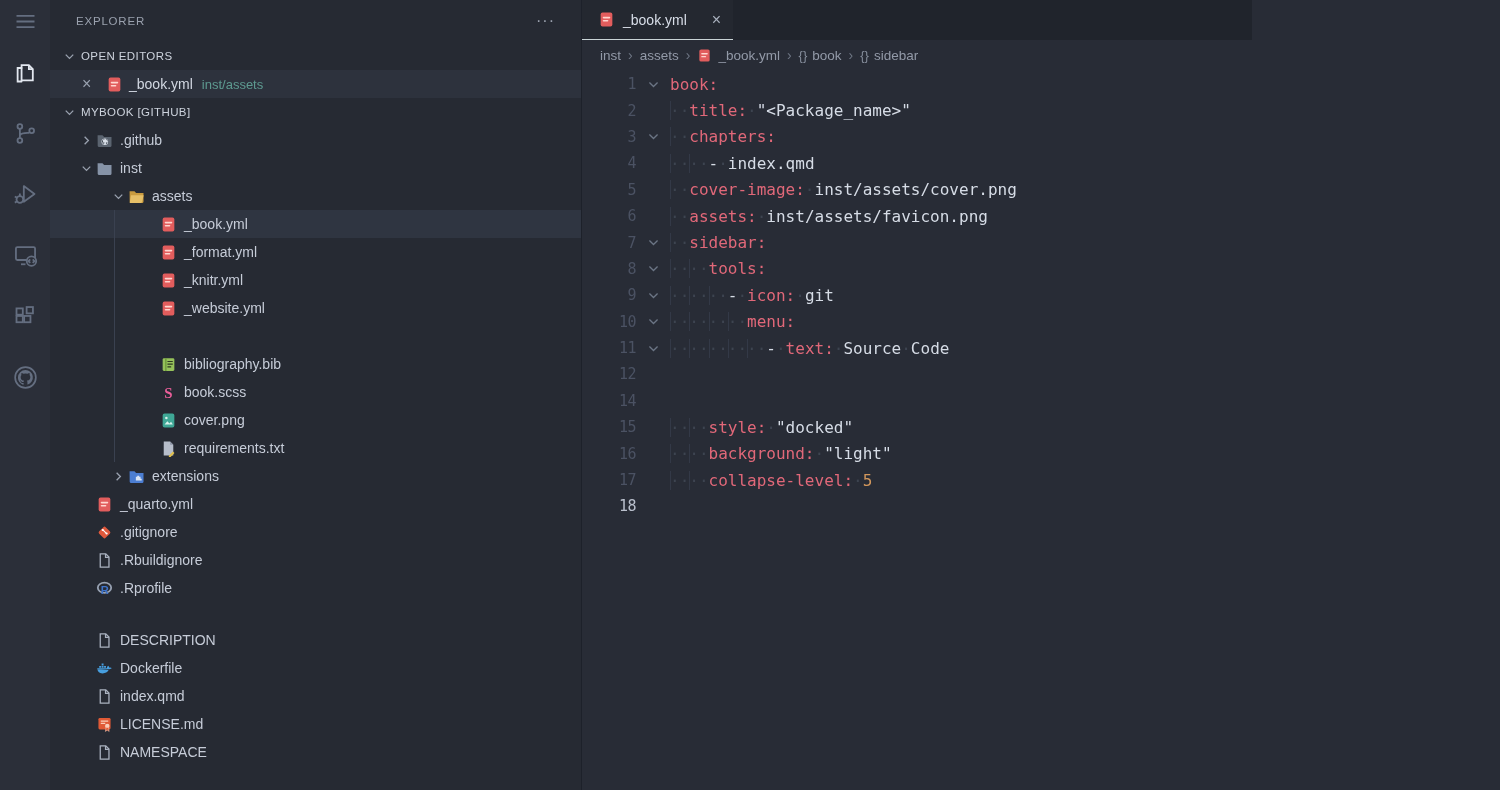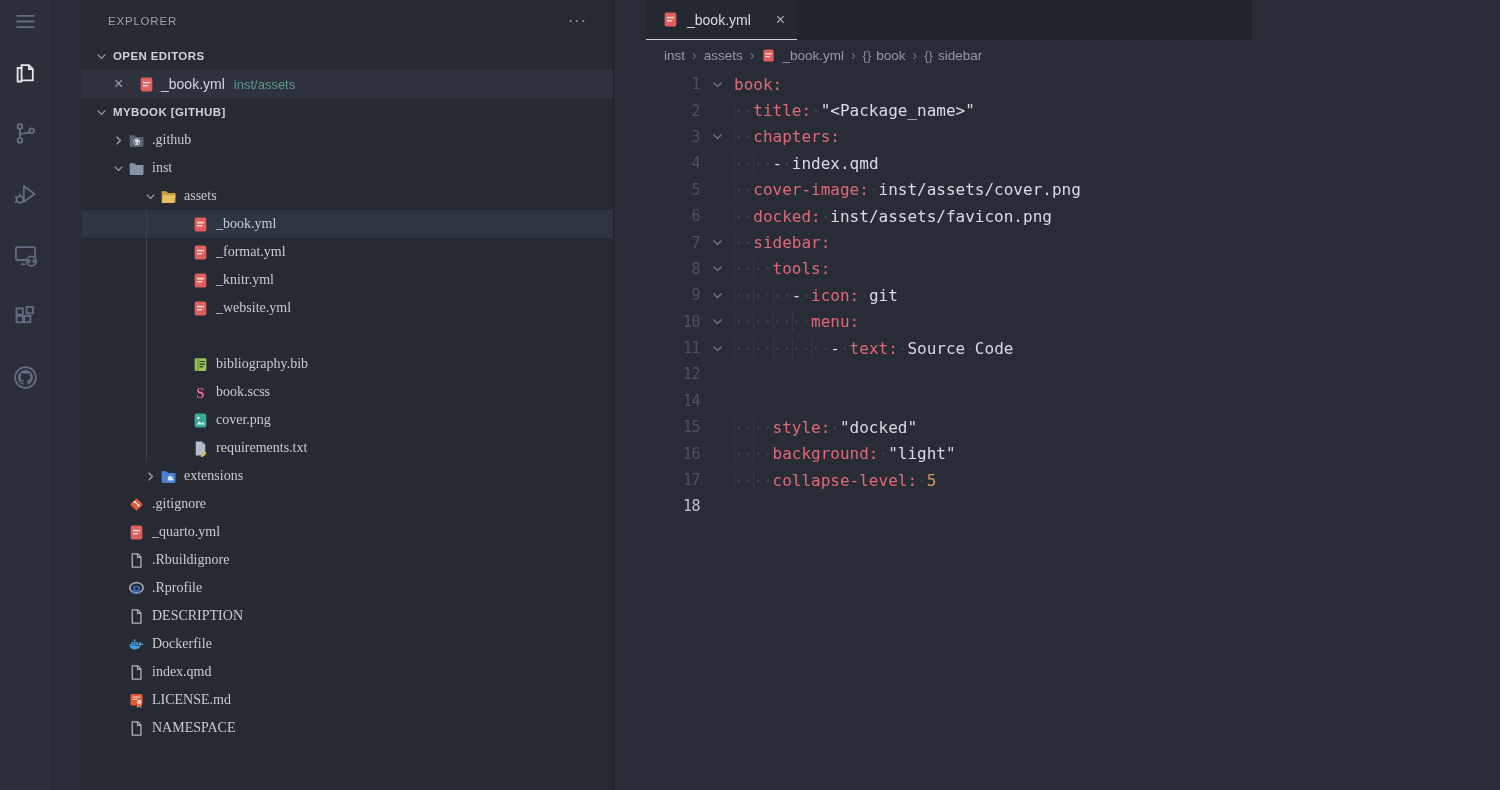--- a/index.html
+++ b/index.html
@@ -1,54 +1,54 @@
 <!DOCTYPE html>
 <html><head>
 <meta charset="utf-8">
 <style>
   * { margin:0; padding:0; box-sizing:border-box; }
   html,body { width:1500px; height:790px; overflow:hidden; background:#282c36;
     font-family:"Liberation Sans", sans-serif; }
-  .app { position:relative; width:1252px; height:790px; display:flex;gap:32px; }
+  .app { position:relative; width:1252px; height:790px; display:flex; }
 
   
   .activitybar { width:50px; height:790px; background:#2b2f39; flex:none;
     display:flex; flex-direction:column; align-items:center; }
   .ab-item { width:50px; height:61px; display:flex; align-items:center; justify-content:center;
     color:#646e80; cursor:pointer; }
   .ab-item.menu { height:42px; }
   .ab-item.active { color:#e3e8f0; }
   .ab-item svg { width:27px; height:27px; }
 
   
   .sidebar { width:532px; height:790px; background:#262a33; flex:none; position:relative;
     border-right:1px solid #1d212a; color:#c6ccd8; }
   .sidebar-header { height:42px; display:flex; align-items:center; padding:0 26px; }
   .sidebar-title { font-size:11.5px; letter-spacing:.8px; color:#9aa1ae; }
   .sidebar-actions { margin-left:auto; color:#9aa1ae; font-size:16px; letter-spacing:1px;
     cursor:pointer; line-height:10px; }
   .section-header { height:28px; display:flex; align-items:center; padding:0 8px 0 12px;
-    font-size:11.5px; font-weight:bold; letter-spacing:.4px; color:#cdd3dd; cursor:pointer; }
+    font-size:11.5px; font-weight:normal; letter-spacing:.4px; color:#cdd3dd; cursor:pointer; }
   .section-header .tw { margin-right:4px; display:flex; }
   .open-editor-row { height:28px; background:#2d323d; display:flex; align-items:center;
     padding-left:32px; cursor:pointer; }
   .oe-close { color:#9aa2b0; font-size:16px; width:18px; cursor:pointer; }
   .oe-label { font-size:14px; color:#d2d8e2; margin-left:6px; }
   .oe-path { font-size:13px; color:#5d9a90; margin-left:9px; }
   .ficon { width:17px; height:17px; flex:none; display:inline-flex; margin-left:6px; }
   .ficon svg { width:17px; height:17px; }
 
   .tree { position:relative; }
   .tree-guide { position:absolute; left:64px; top:84px; width:1px; height:252px;
     background:#3a4150; }
   .trow { height:28px; display:flex; align-items:center; cursor:pointer; font-size:14px; }
   .trow.selected { background:#2f3541; }
   .trow .tw { width:20px; flex:none; display:flex; justify-content:center; }
   .trow .tw svg { width:15px; height:15px; }
-  .trow .label { margin-left:7px; color:#c6ccd8; white-space:nowrap;font-family:Liberation Serif, serif; }
+  .trow .label { margin-left:7px; color:#c6ccd8; white-space:nowrap; }
   .trow .ficon { margin-left:0; }
 
   
   .editor { flex:1; display:flex; flex-direction:column; background:#282c36; min-width:0; }
   .tabbar { height:40px; background:#20242c; display:flex; flex:none; }
   .tab { width:151px; background:#242830; display:flex; align-items:center; padding:0 10px 0 16px;
     border-bottom:1.5px solid #c9d4d6; cursor:pointer; }
   .tab .ficon { margin:0; }
   .tab-label { color:#d8dee8; font-size:14px; margin-left:8px; }
   .tab-close { margin-left:auto; color:#aab2bf; font-size:16px; cursor:pointer; padding:0 2px; }
@@ -308,59 +308,59 @@
               <path d="M1.5 3h4.6l1.5 1.8h7V13a1 1 0 01-1 1h-11a1 1 0 01-1-1z" fill="#4c7ed2"></path>
               <path d="M7.4 8.3h1.3V7.2h1.8v1.1h1.3v1.7h1.1v1.8H7.4z" fill="#dce6f5"></path>
             </svg>
           </span>
           <span class="label">extensions</span>
         </div>
         <div class="trow" style="padding-left: 26px;">
           <span class="tw"></span>
           <span class="ficon">
             <svg viewBox="0 0 16 16">
+              <rect x="2.5" y="1.5" width="11" height="13" rx="1.8" fill="#e25d5d"></rect>
+              <path d="M5.2 6.2h5.6M5.2 9.2h3.8" stroke="#ffd6d0" stroke-width="1.5" stroke-linecap="round"></path>
+            </svg>
+          </span>
+          <span class="label">_quarto.yml</span>
+        </div>
+        <div class="trow" style="padding-left: 26px;">
+          <span class="tw"></span>
+          <span class="ficon">
+            <svg viewBox="0 0 16 16">
               <rect x="3.7" y="3.7" width="8.6" height="8.6" rx="1.5" transform="rotate(45 8 8)" fill="#e0593c"></rect>
               <path d="M6.3 5.4l3.6 3.6" stroke="#fff" stroke-width="1"></path>
               <circle cx="6.3" cy="5.6" r="1" fill="#fff"></circle>
               <circle cx="10" cy="8.9" r="1" fill="#fff"></circle>
             </svg>
           </span>
           <span class="label">.gitignore</span>
         </div>
-        <div class="trow" style="padding-left: 26px;">
-          <span class="tw"></span>
-          <span class="ficon">
-            <svg viewBox="0 0 16 16">
-              <rect x="2.5" y="1.5" width="11" height="13" rx="1.8" fill="#e25d5d"></rect>
-              <path d="M5.2 6.2h5.6M5.2 9.2h3.8" stroke="#ffd6d0" stroke-width="1.5" stroke-linecap="round"></path>
-            </svg>
-          </span>
-          <span class="label">_quarto.yml</span>
-        </div>
         <div class="trow" style="padding-left: 26px; text-align: center;">
           <span class="tw"></span>
           <span class="ficon">
             <svg viewBox="0 0 16 16">
               <path d="M4 1.8h5.2l3 3v9.4H4z" fill="none" stroke="#aab2c0" stroke-width="1.2"></path>
               <path d="M9 1.8v3.2h3.2" fill="none" stroke="#aab2c0" stroke-width="1.2"></path>
             </svg>
           </span>
           <span class="label">.Rbuildignore</span>
         </div>
         <div class="trow" style="padding-left: 26px;">
           <span class="tw"></span>
           <span class="ficon">
             <svg viewBox="0 0 16 16">
               <ellipse cx="8" cy="7.3" rx="6.3" ry="4.8" fill="none" stroke="#98a2b3" stroke-width="1.7"></ellipse>
               <text x="8.3" y="13.2" font-size="10.5" font-weight="bold" fill="#3e74cc" text-anchor="middle">R</text>
             </svg>
           </span>
           <span class="label">.Rprofile</span>
         </div>
-        <div class="trow" style="padding-left: 26px;">
+        <div class="trow" style="padding-left: 26px; margin-top: 24px;">
           <span class="tw"></span>
           <span class="ficon">
             <svg viewBox="0 0 16 16">
               <path d="M4 1.8h5.2l3 3v9.4H4z" fill="none" stroke="#aab2c0" stroke-width="1.2"></path>
               <path d="M9 1.8v3.2h3.2" fill="none" stroke="#aab2c0" stroke-width="1.2"></path>
             </svg>
           </span>
           <span class="label">DESCRIPTION</span>
         </div>
         <div class="trow" style="padding-left: 26px;">
@@ -453,21 +453,21 @@
     <div class="code-area" id="code">
         <div class="cline"><span class="ln">1</span><span class="foldcol"><svg viewBox="0 0 16 16">
               <path d="M3 5.5l5 5 5-5" stroke="#6b7585" stroke-width="1.6" fill="none"></path>
             </svg></span><span class="ctext"><span class="tok-k">book:</span></span></div>
         <div class="cline"><span class="ln">2</span><span class="foldcol"></span><span class="ctext"><span class="tok-ind" style="width: 2ch;">··</span><span class="tok-k">title:</span><span class="tok-w">·</span><span class="tok-v">"&lt;Package_name&gt;"</span></span></div>
         <div class="cline"><span class="ln">3</span><span class="foldcol"><svg viewBox="0 0 16 16">
               <path d="M3 5.5l5 5 5-5" stroke="#6b7585" stroke-width="1.6" fill="none"></path>
             </svg></span><span class="ctext"><span class="tok-ind" style="width: 2ch;">··</span><span class="tok-k">chapters:</span></span></div>
         <div class="cline"><span class="ln">4</span><span class="foldcol"></span><span class="ctext"><span class="tok-ind" style="width: 4ch;">····</span><span class="tok-v">-</span><span class="tok-w">·</span><span class="tok-v">index.qmd</span></span></div>
         <div class="cline"><span class="ln">5</span><span class="foldcol"></span><span class="ctext"><span class="tok-ind" style="width: 2ch;">··</span><span class="tok-k">cover-image:</span><span class="tok-w">·</span><span class="tok-v">inst/assets/cover.png</span></span></div>
-        <div class="cline"><span class="ln">6</span><span class="foldcol"></span><span class="ctext"><span class="tok-ind" style="width: 2ch;">··</span><span class="tok-k">docked:</span><span class="tok-w">·</span><span class="tok-v">inst/assets/favicon.png</span></span></div>
+        <div class="cline"><span class="ln">6</span><span class="foldcol"></span><span class="ctext"><span class="tok-ind" style="width: 2ch;">··</span><span class="tok-k">assets:</span><span class="tok-w">·</span><span class="tok-v">inst/assets/favicon.png</span></span></div>
         <div class="cline"><span class="ln">7</span><span class="foldcol"><svg viewBox="0 0 16 16">
               <path d="M3 5.5l5 5 5-5" stroke="#6b7585" stroke-width="1.6" fill="none"></path>
             </svg></span><span class="ctext"><span class="tok-ind" style="width: 2ch;">··</span><span class="tok-k">sidebar:</span></span></div>
         <div class="cline"><span class="ln">8</span><span class="foldcol"><svg viewBox="0 0 16 16">
               <path d="M3 5.5l5 5 5-5" stroke="#6b7585" stroke-width="1.6" fill="none"></path>
             </svg></span><span class="ctext"><span class="tok-ind" style="width: 4ch;">····</span><span class="tok-k">tools:</span></span></div>
         <div class="cline"><span class="ln">9</span><span class="foldcol"><svg viewBox="0 0 16 16">
               <path d="M3 5.5l5 5 5-5" stroke="#6b7585" stroke-width="1.6" fill="none"></path>
             </svg></span><span class="ctext"><span class="tok-ind" style="width: 6ch;">······</span><span class="tok-v">-</span><span class="tok-w">·</span><span class="tok-k">icon:</span><span class="tok-w">·</span><span class="tok-v">git</span></span></div>
         <div class="cline"><span class="ln">10</span><span class="foldcol"><svg viewBox="0 0 16 16">

